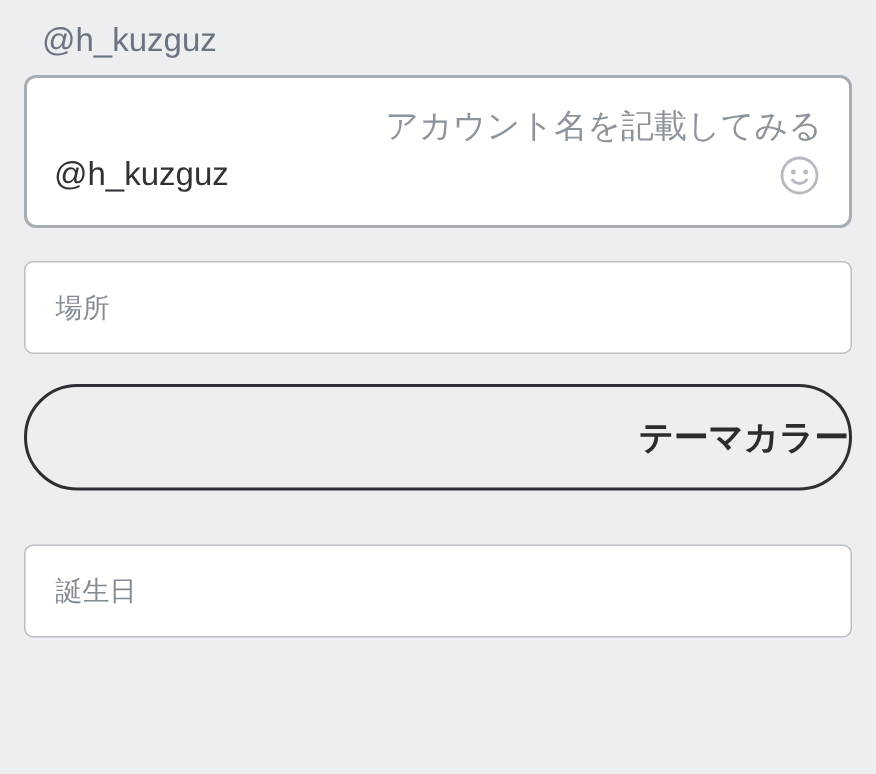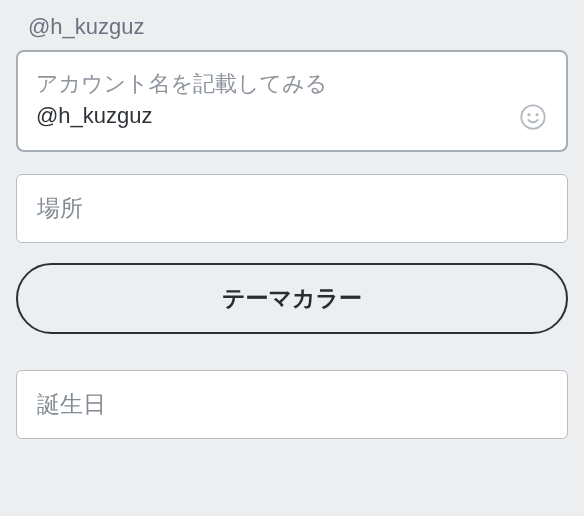--- a/index.html
+++ b/index.html
@@ -23,20 +23,21 @@
       border-radius: 8px;
       background: #ffffff;
       padding: 16px 18px 18px;
       margin-bottom: 22px;
       position: relative;
     }
     .bio-line1 {
       color: #8d949c;
       font-size: 22px;
       line-height: 1.45;
+      text-align: right;
     }
     .bio-line2 {
       color: #2e3338;
       font-size: 22px;
       line-height: 1.45;
     }
     .emoji-icon {
       position: absolute;
       right: 18px;
       bottom: 18px;
@@ -47,32 +48,32 @@
       justify-content: center;
     }
     .emoji-icon svg { display: block; }
     .text-input {
       border: 1px solid #b9bec4;
       border-radius: 6px;
       background: #ffffff;
       padding: 18px 20px;
       margin-bottom: 20px;
       color: #828a92;
-      font-size: 23px;
+      font-size: 18px;
     }
     .theme-button {
       border: 2px solid #2c3034;
       border-radius: 999px;
       background: transparent;
       width: 100%;
       padding: 18px 0;
       font-size: 23px;
       font-weight: 700;
       color: #2a2d30;
-      text-align: center;
+      text-align: right;
       cursor: pointer;
       margin-bottom: 36px;
     }
   </style>
 </head>
 <body>
 
 <div class="container">
 
   <div class="username-label">@h_kuzguz</div>

